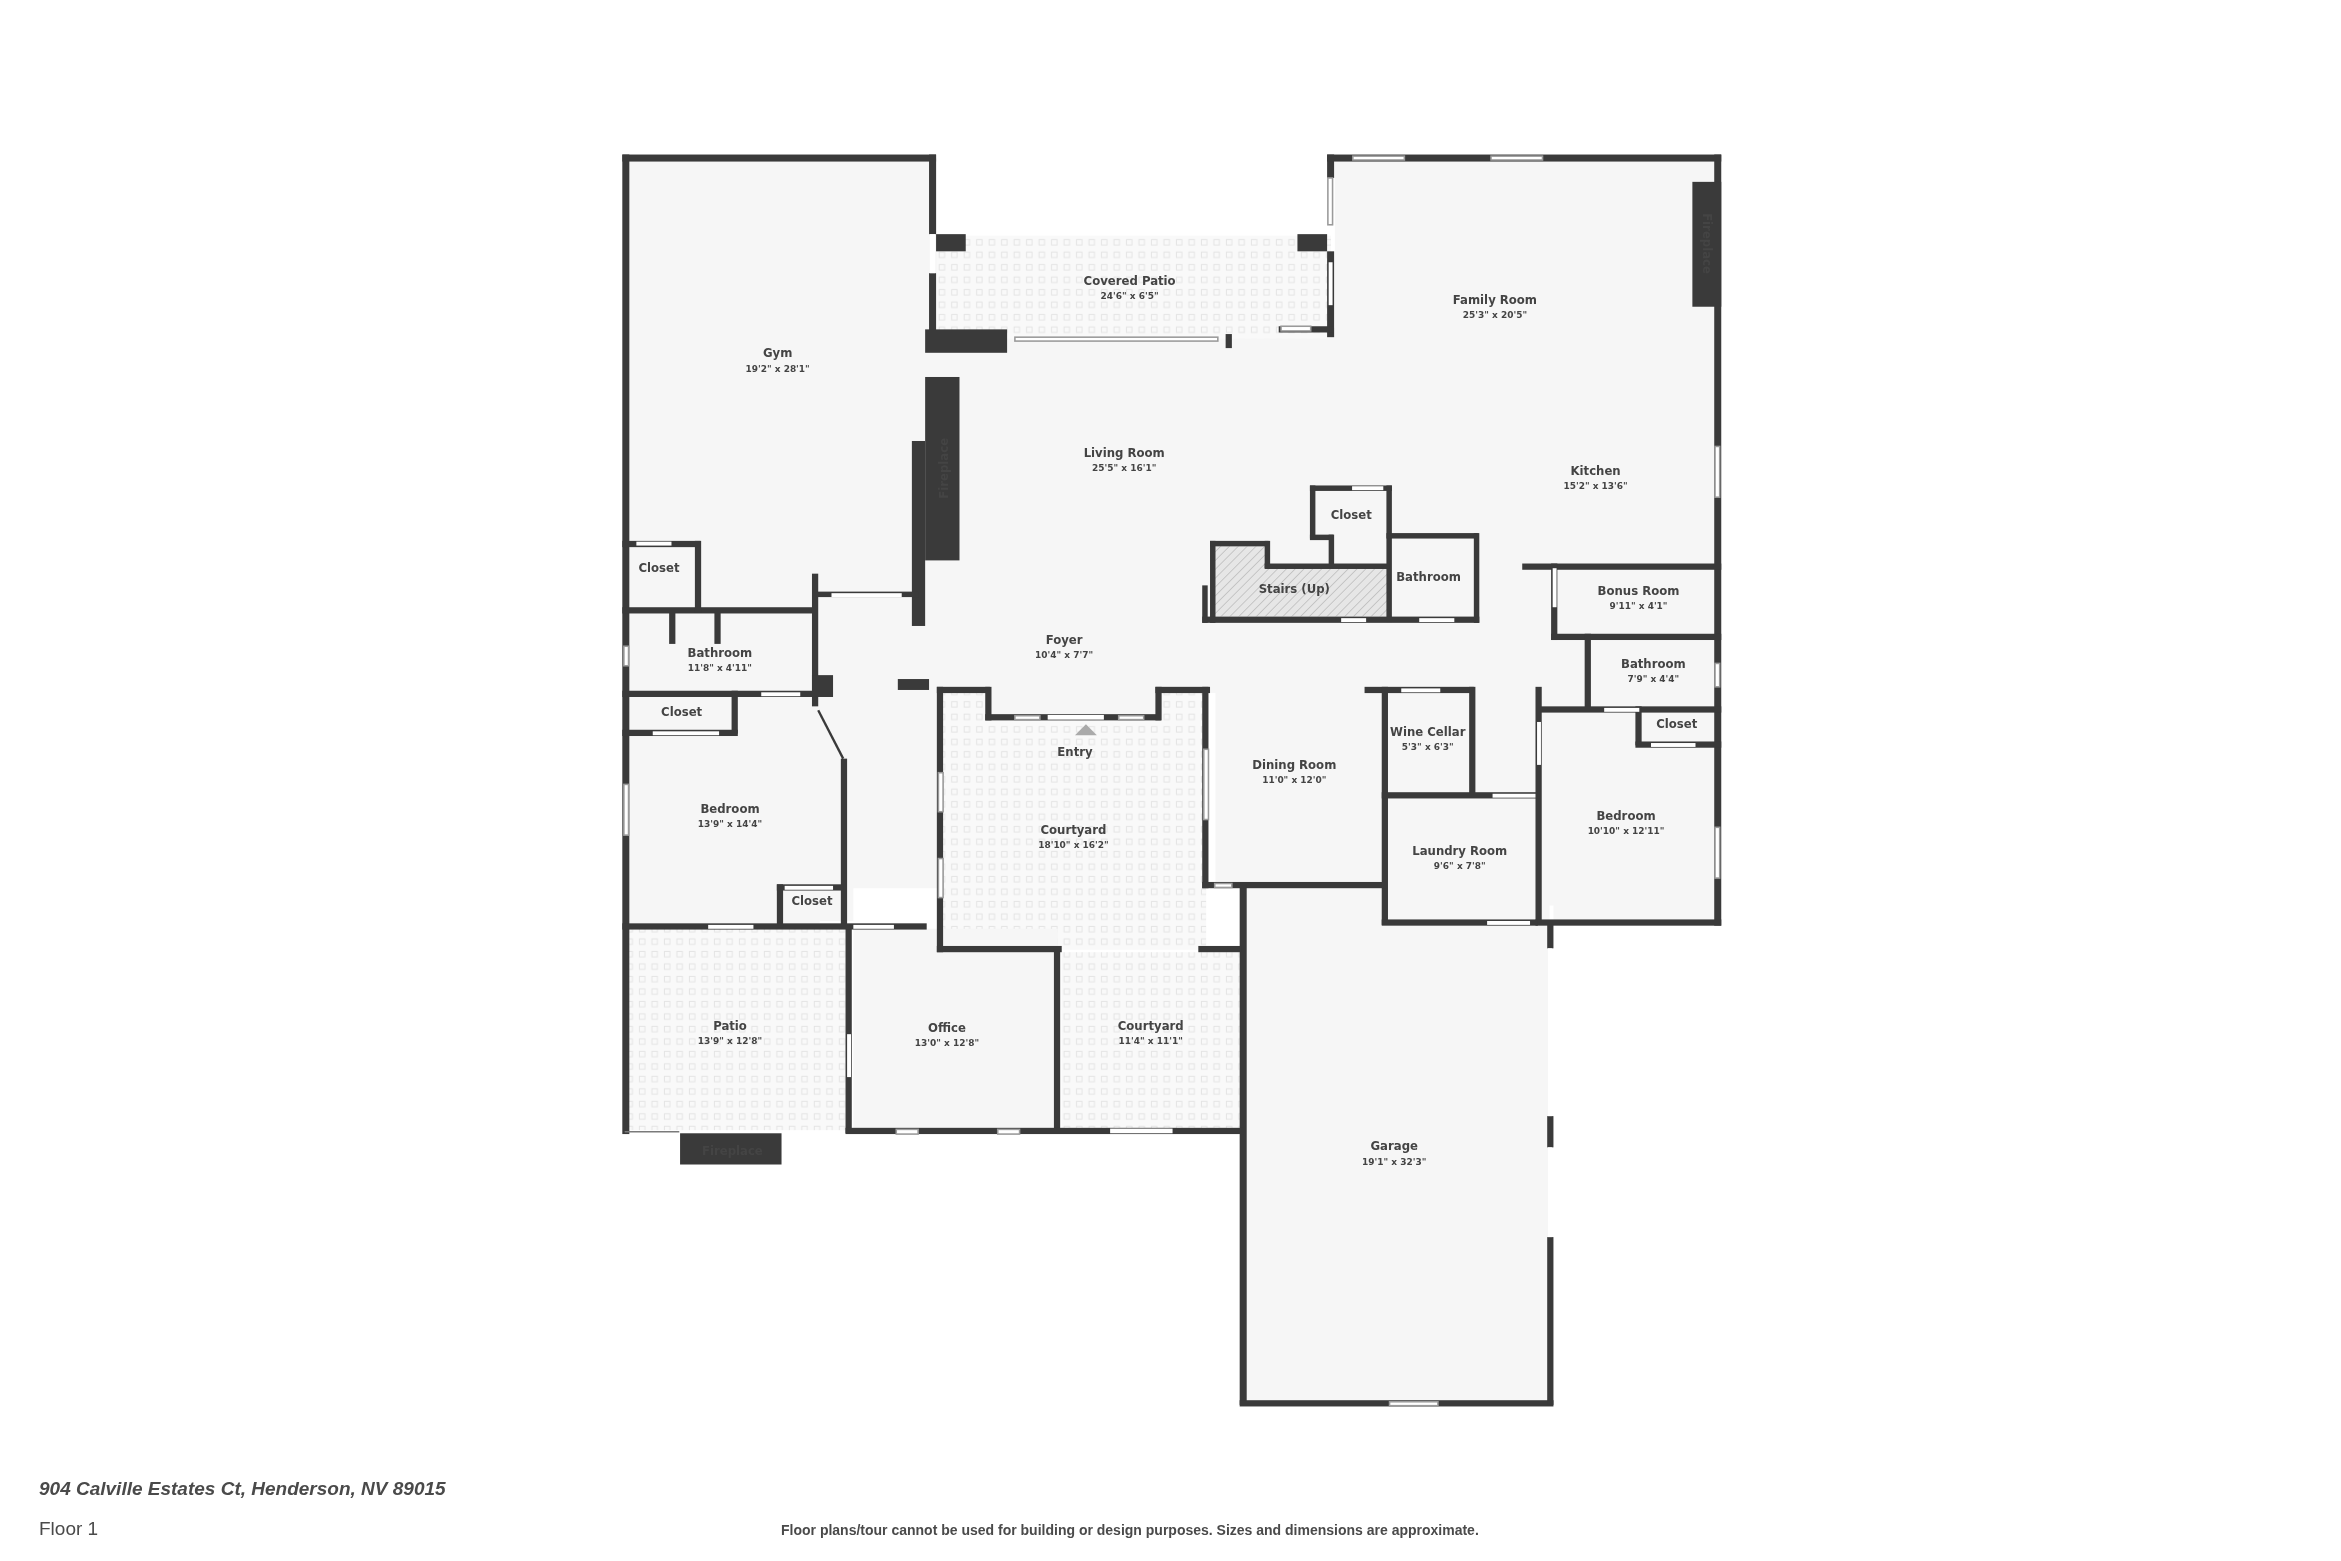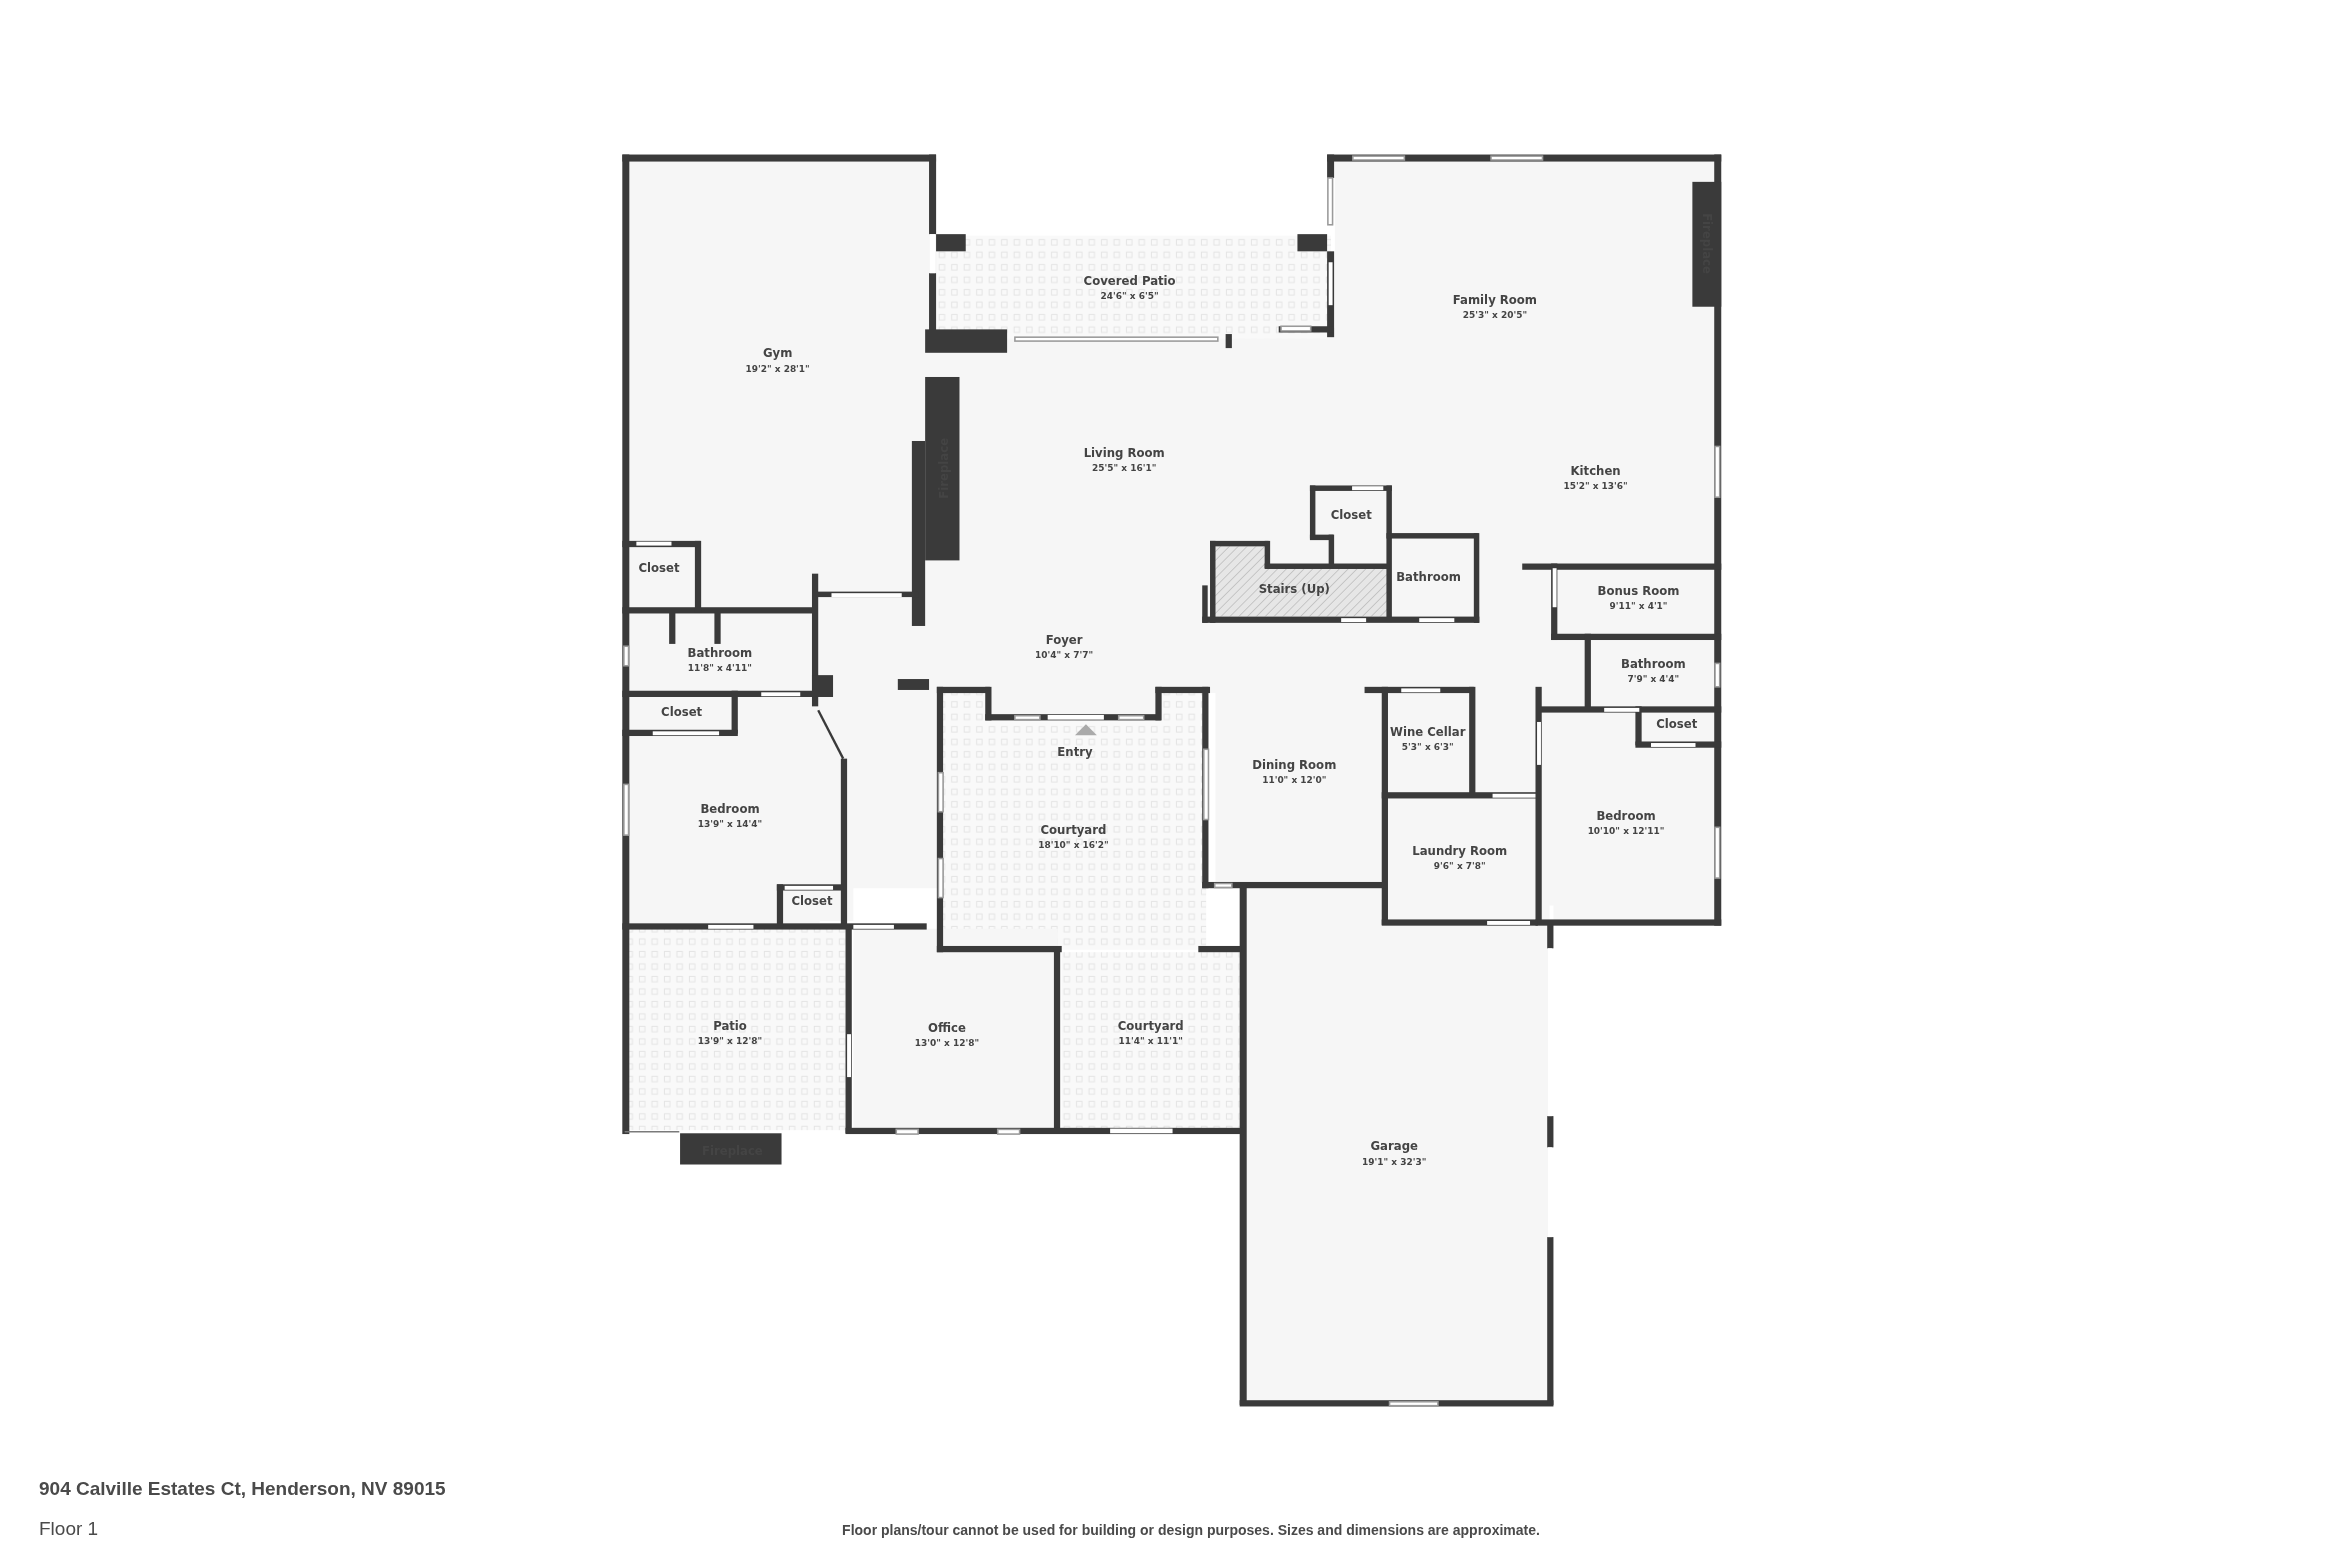--- a/index.html
+++ b/index.html
@@ -8,23 +8,23 @@
   #plan { position: absolute; left: 0; top: 0; width: 2342px; height: 1561px; }
   .floor { fill: #f6f6f6; }
   .tile  { fill: url(#tilePattern); }
   .hatch { fill: url(#hatchPattern); stroke: none; }
   .wall  { fill: #3a3a3a; }
   .win   { fill: #ffffff; stroke: #9a9a9a; stroke-width: 2; }
   .door  { fill: #ffffff; }
   .thin  { stroke: #3a3a3a; stroke-width: 3; fill: none; }
   .room-name { font-family: "DejaVu Sans", "Liberation Sans", sans-serif; font-weight: bold; font-size: 15px; fill: #444; text-anchor: middle; }
   .room-dim  { font-family: "DejaVu Sans", "Liberation Sans", sans-serif; font-weight: bold; font-size: 11.5px; fill: #444; text-anchor: middle; }
-  .footer-address { position: absolute; left: 39px; top: 1478px; font-family: "Liberation Sans", sans-serif; font-weight: bold; font-size: 19px; color: #4a4a4a; }
+  .footer-address { position: absolute; left: 39px; top: 1478px; font-family: "Liberation Sans", sans-serif; font-weight: bold; font-size: 19px; color: #4a4a4a; font-style: italic; }
   .footer-floor   { position: absolute; left: 39px; top: 1518px; font-family: "Liberation Sans", sans-serif; font-weight: normal; font-size: 19px; color: #4a4a4a; }
-  .footer-disclaimer { position: absolute; left: 781px; top: 1522px; width: 820px; text-align: center; font-family: "Liberation Sans", sans-serif; font-weight: bold; font-size: 14px; color: #4a4a4a; }
+  .footer-disclaimer { position: absolute; left: 781px; top: 1522px; width: 820px; text-align: left; font-family: "Liberation Sans", sans-serif; font-weight: bold; font-size: 14px; color: #4a4a4a; }
 </style>
 </head>
 <body>
 
 <svg id="plan" viewBox="0 0 3000 2000" xmlns="http://www.w3.org/2000/svg">
   <defs>
     <pattern id="tilePattern" width="16" height="16" patternUnits="userSpaceOnUse">
       <rect width="16" height="16" fill="#f9f9f9"></rect>
       <rect x="3" y="3" width="7" height="7" fill="none" stroke="#e4e4e4" stroke-width="1.2"></rect>
     </pattern>

